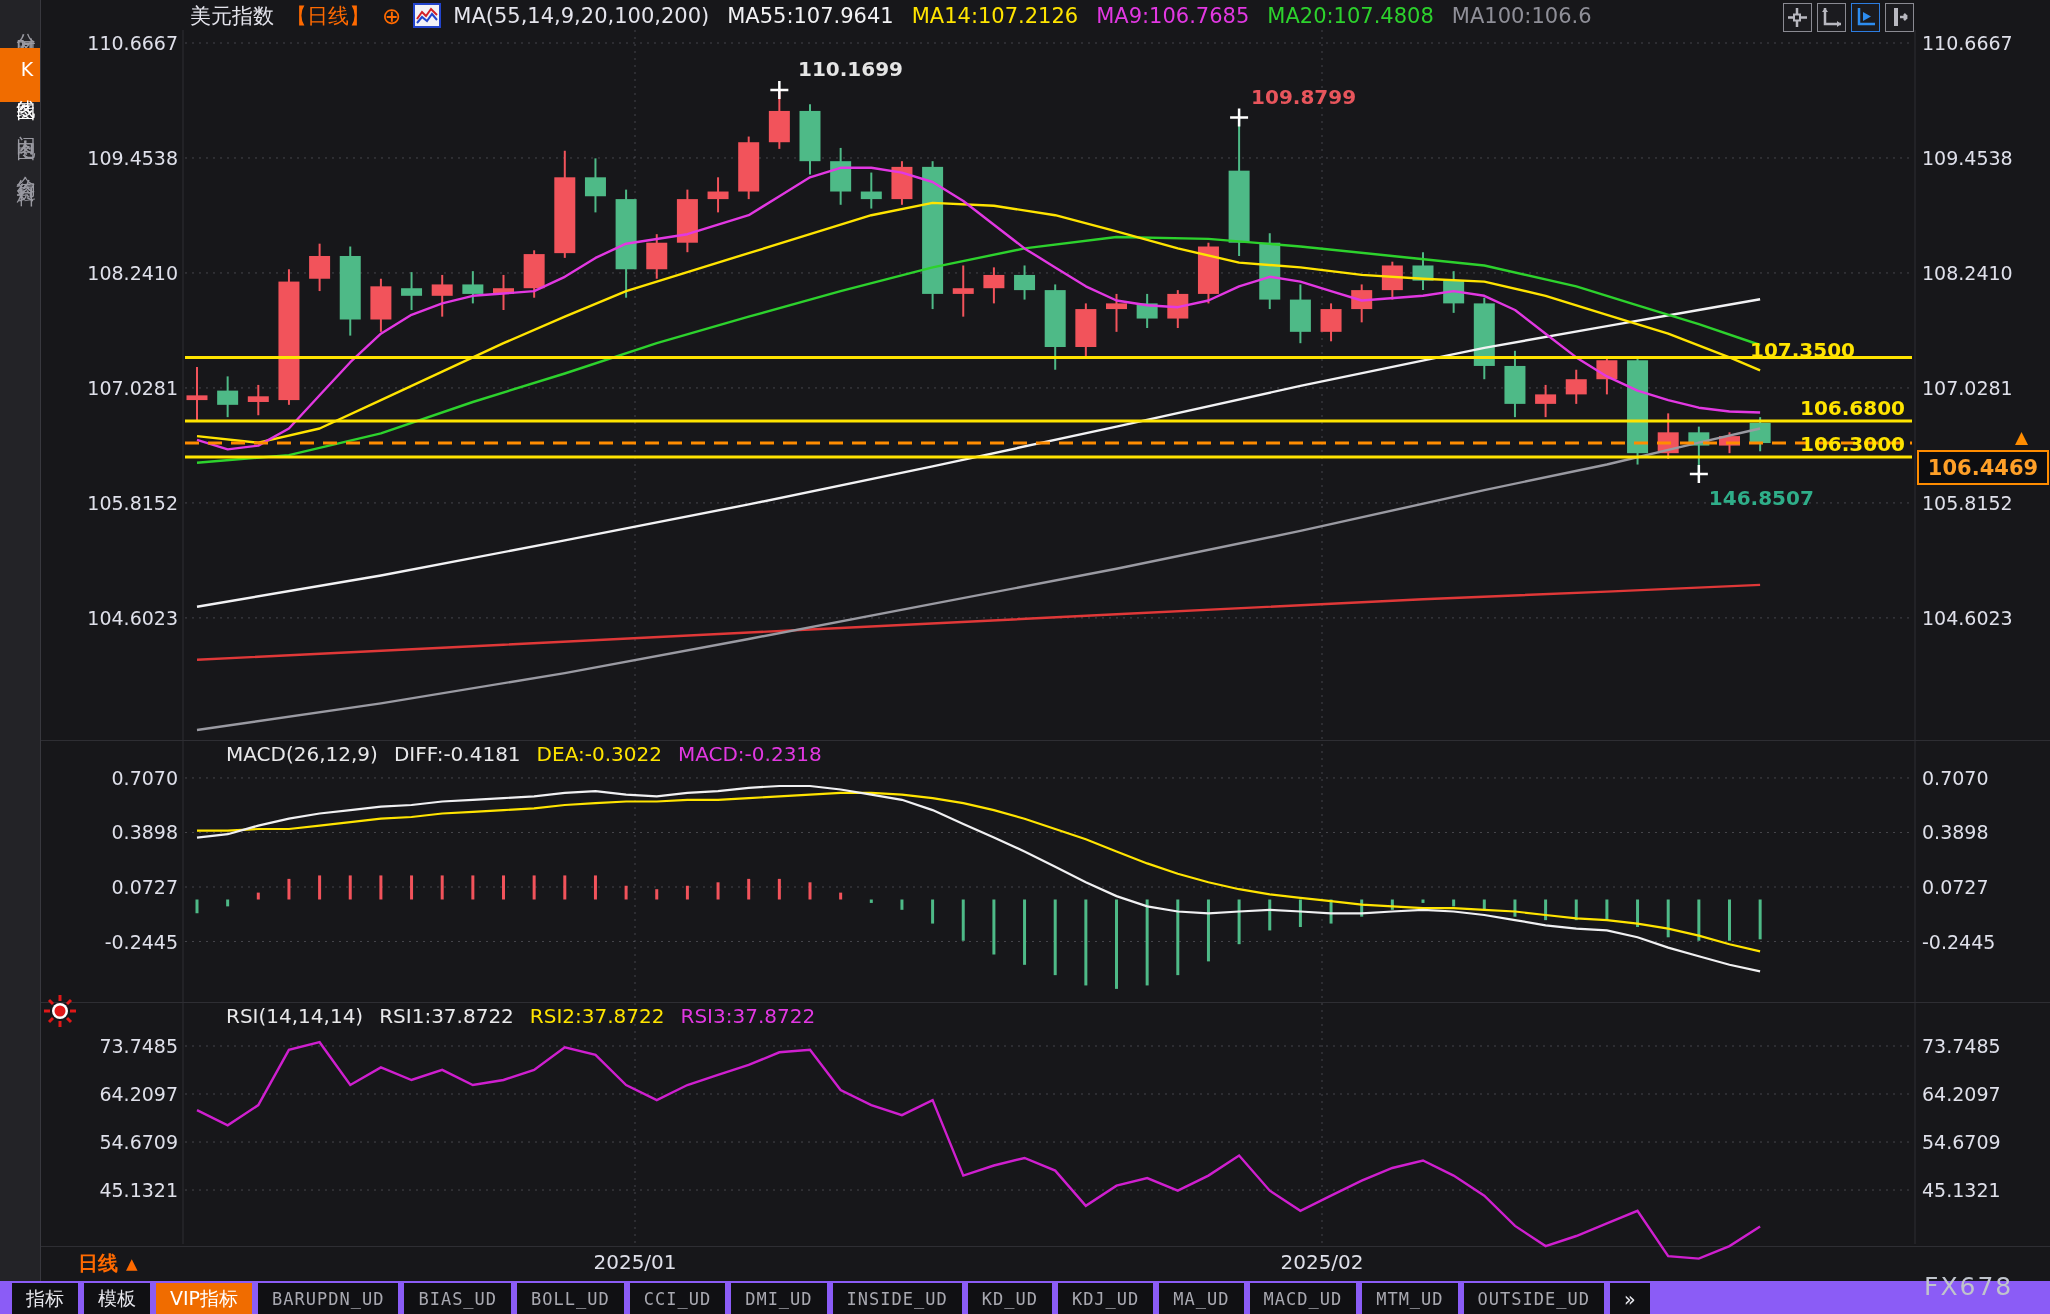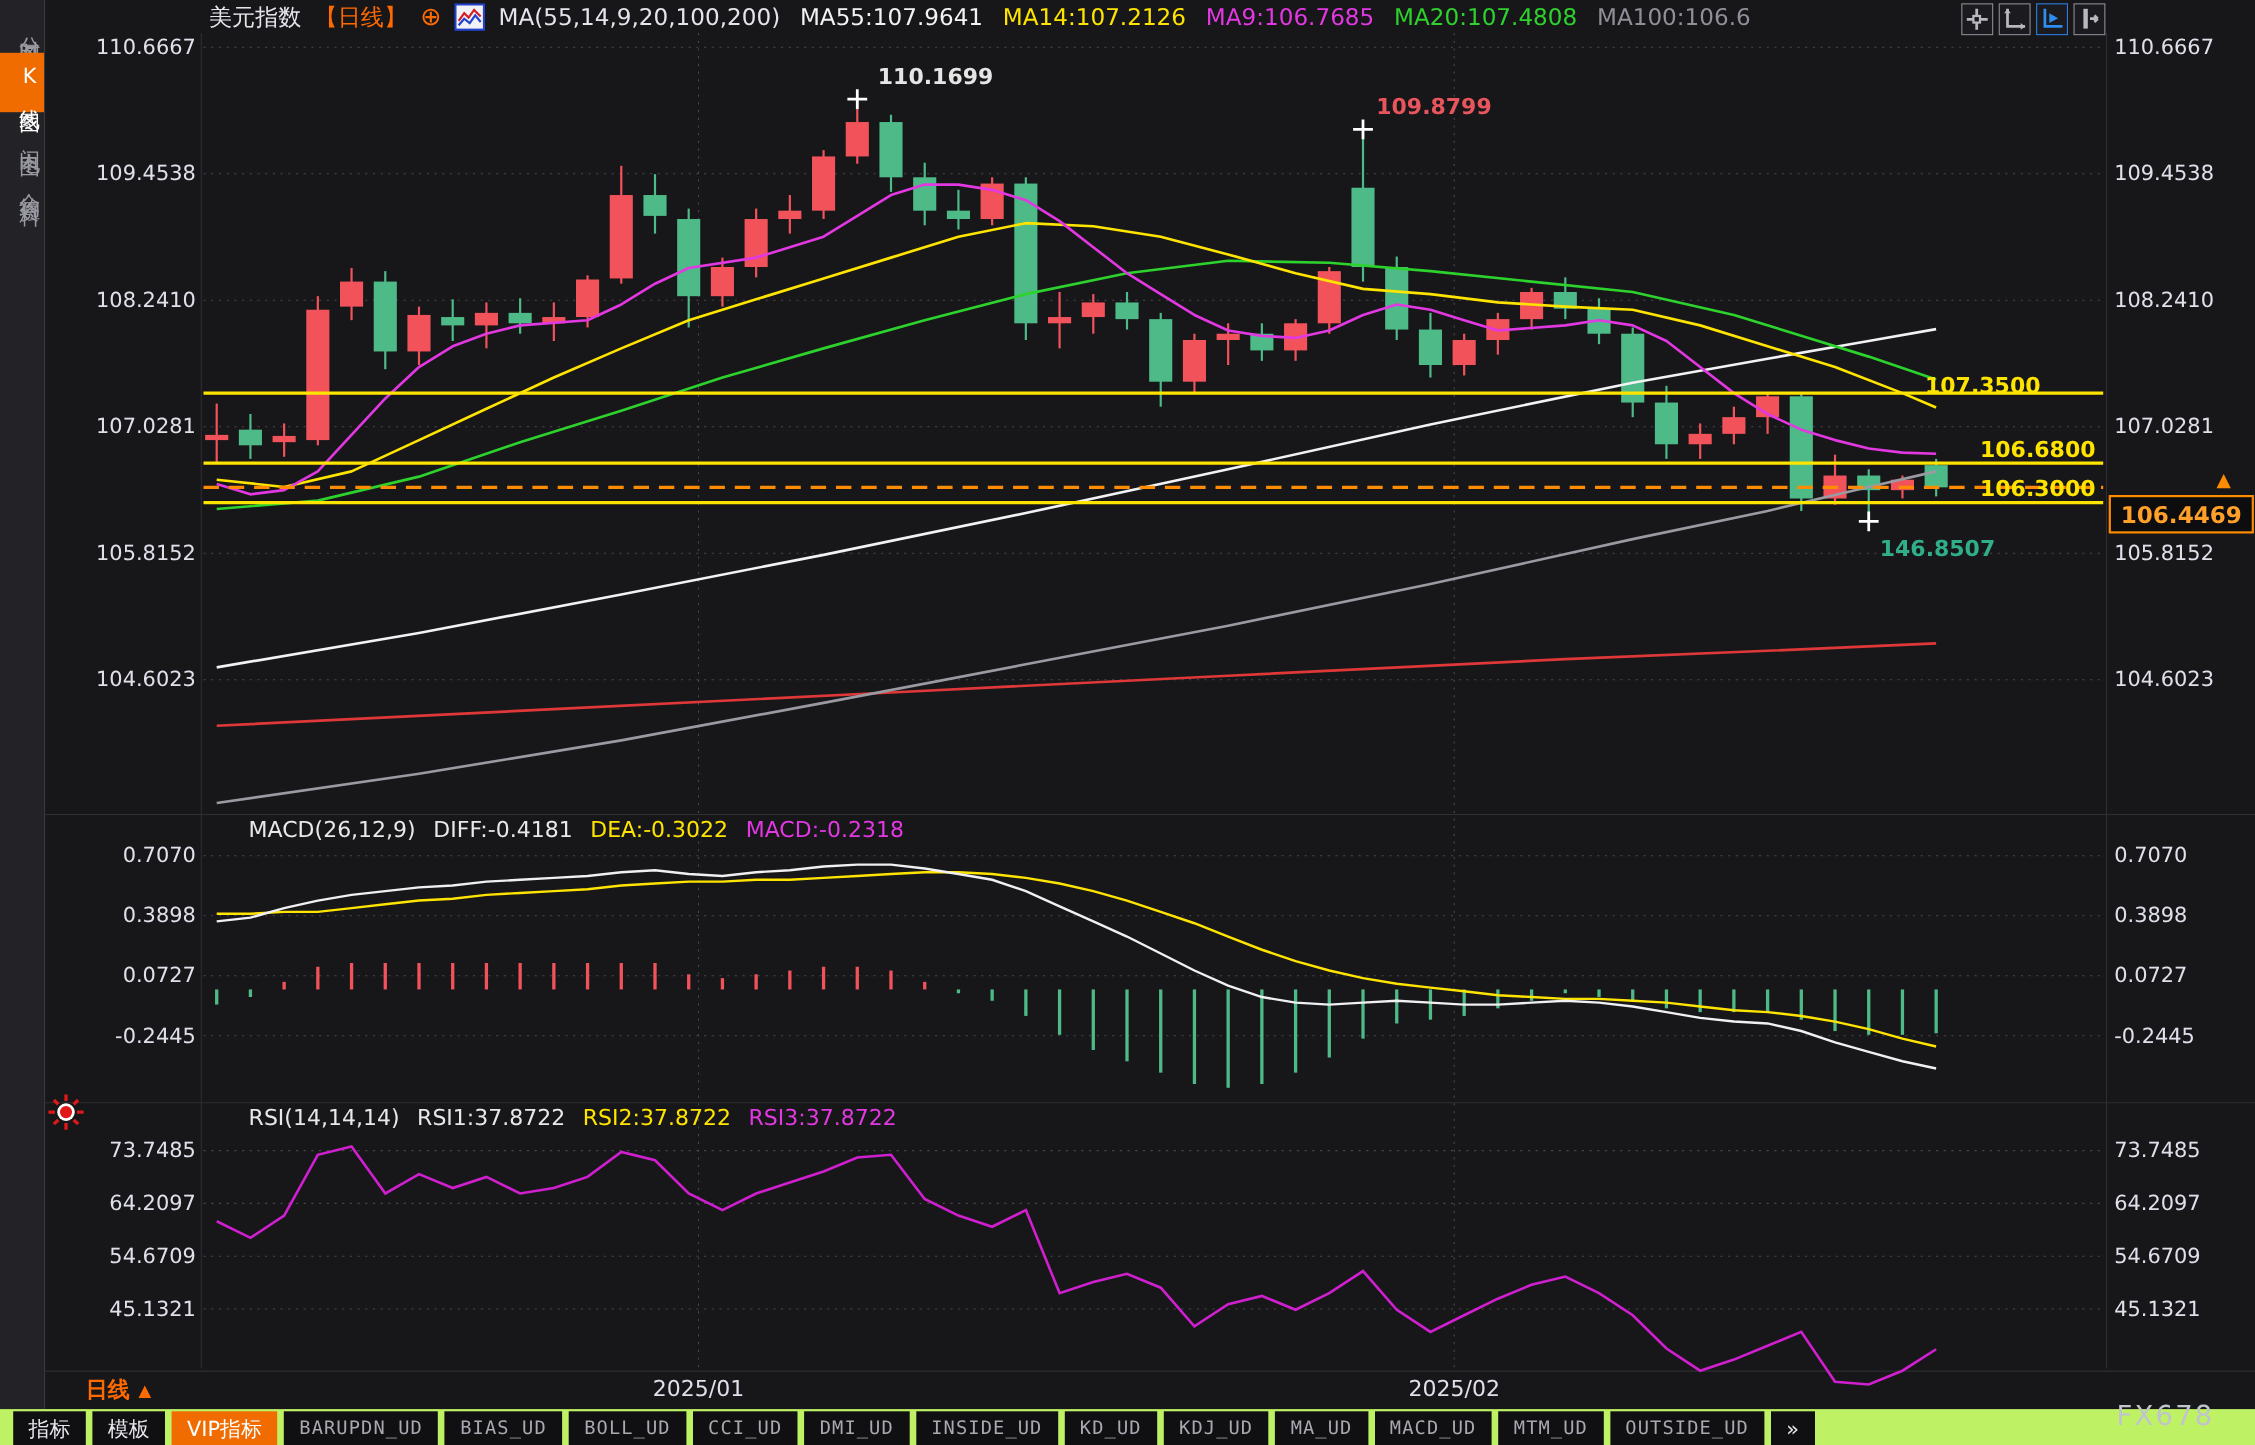--- a/index.html
+++ b/index.html
@@ -32,21 +32,21 @@
   .indhdr{position:absolute;left:186px;display:flex;gap:16px;font-size:20px;white-space:nowrap;margin-left:40px;}
   
   #pricebox{position:absolute;left:1917px;top:450px;width:128px;height:31px;border:2px solid #ff8c00;
             background:#0d0d10;color:#ffa028;font-size:21px;font-weight:bold;display:flex;
             align-items:center;justify-content:center;}
   #price-arrow{position:absolute;left:2015px;top:427px;color:#ff8c00;font-size:17px;}
   
   #period-lbl{position:absolute;left:78px;top:1250px;color:#ff6a00;font-size:20px;font-weight:bold;display:flex;gap:8px;align-items:center;cursor:pointer;}
   .datelbl{position:absolute;top:1250px;font-size:20px;color:#dfe0ea;transform:translateX(-50%);}
   
-  #tabbar{position:absolute;left:0;top:1281px;width:2050px;height:33px;background:#bef264;
+  #tabbar{position:absolute;left:0;top:1281px;width:2050px;height:33px;background:#8b5cf6;
           display:flex;align-items:stretch;gap:6px;padding-left:12px;box-sizing:border-box;}
   .tab{background:#101013;color:#a8a8b0;font-size:17px;display:flex;align-items:center;
        padding:0 14px;cursor:pointer;font-family:"DejaVu Sans Mono",monospace;letter-spacing:1px;margin-top:2px;}
   .tab.cn{font-family:"DejaVu Sans",sans-serif;font-size:19px;color:#e8e8ee;letter-spacing:0;}
   .tab.active{background:#f06c00;color:#ffffff;}
   #watermark{position:absolute;left:1924px;top:1272px;font-size:25px;color:#c0c4cc;letter-spacing:2px;}
   #hot-icon{position:absolute;left:42px;top:993px;width:36px;height:36px;}
 </style>
 </head>
 <body>

